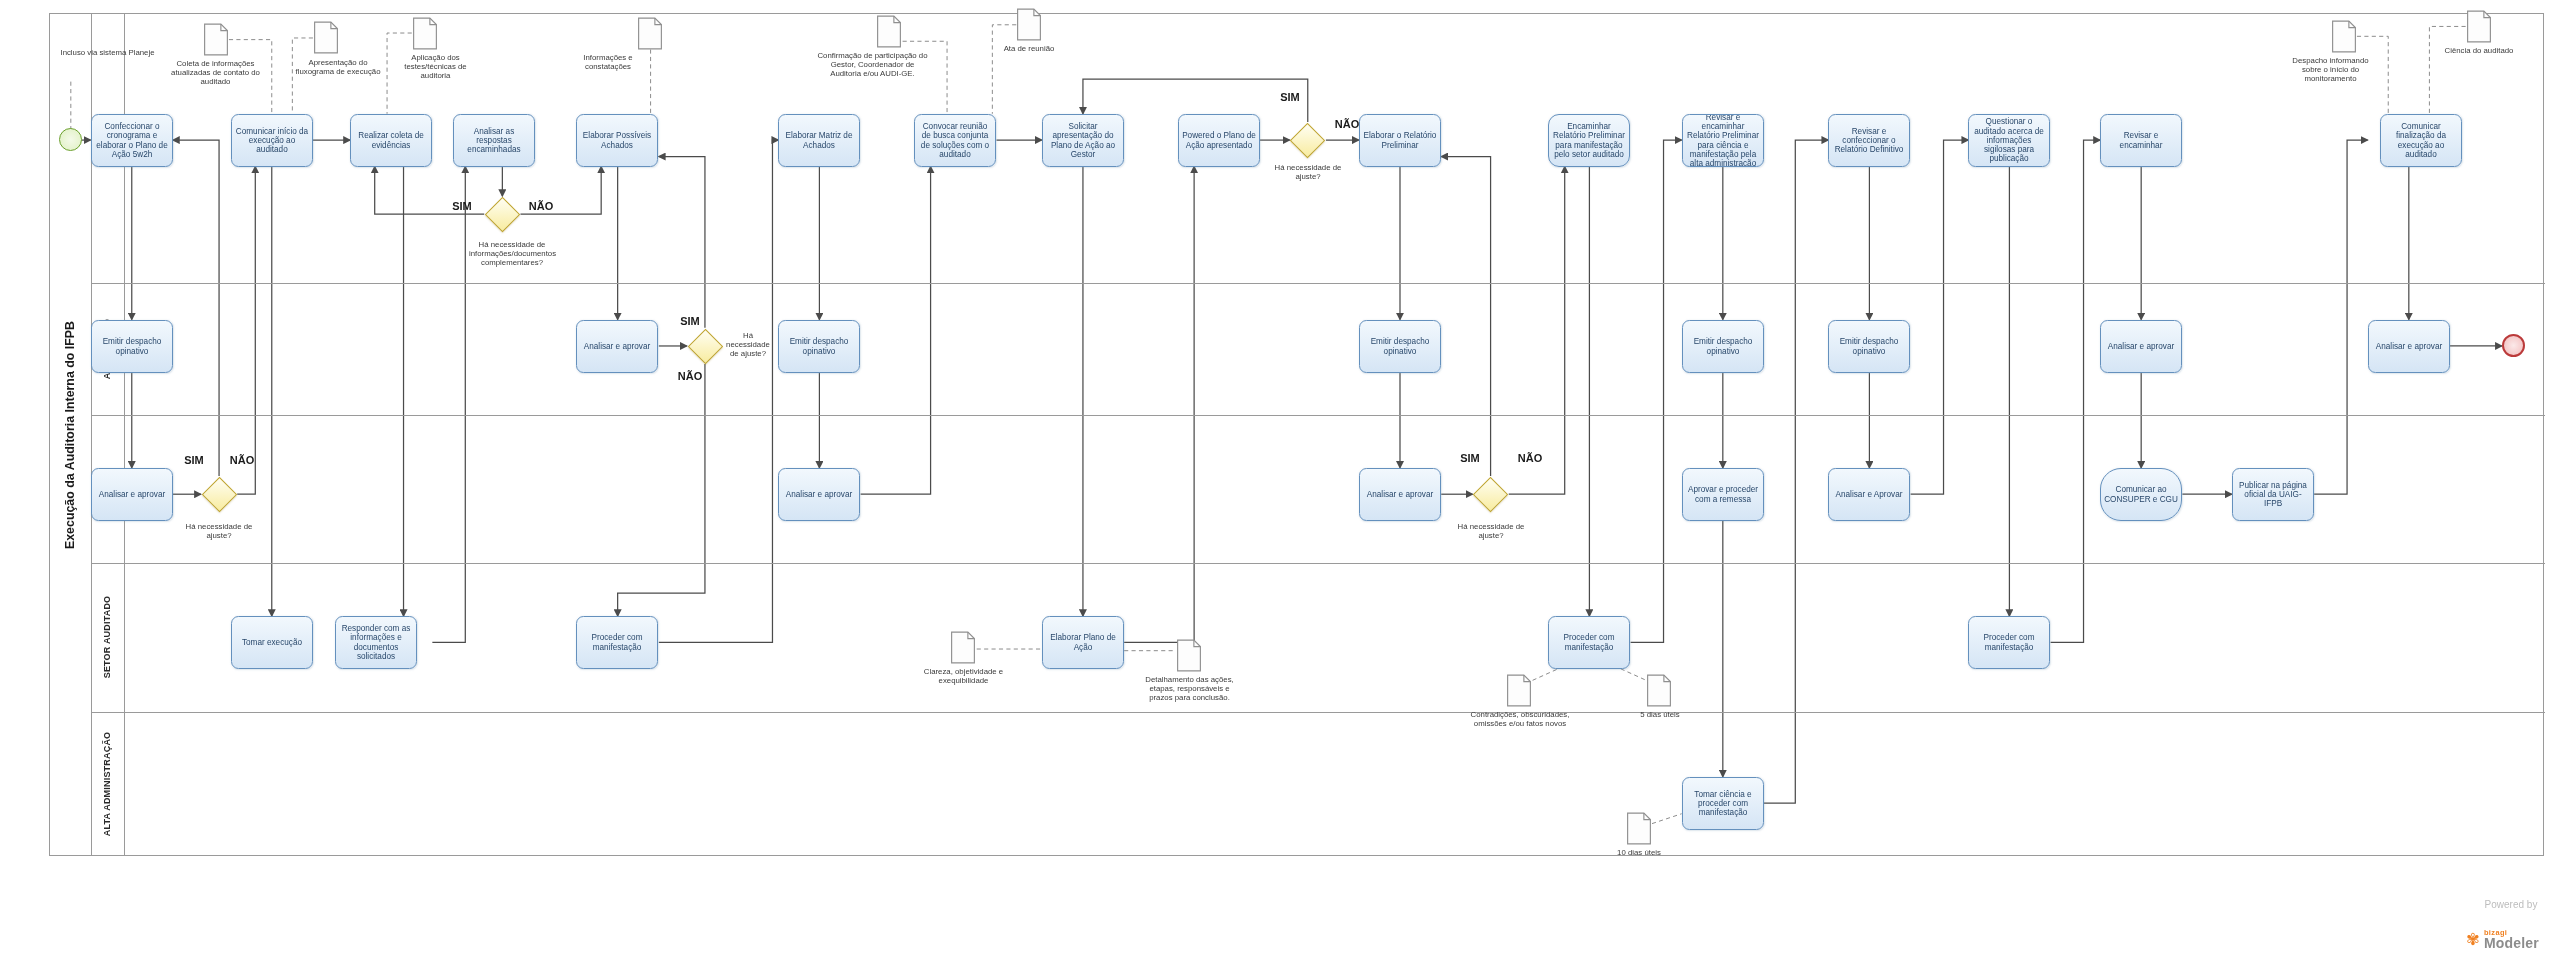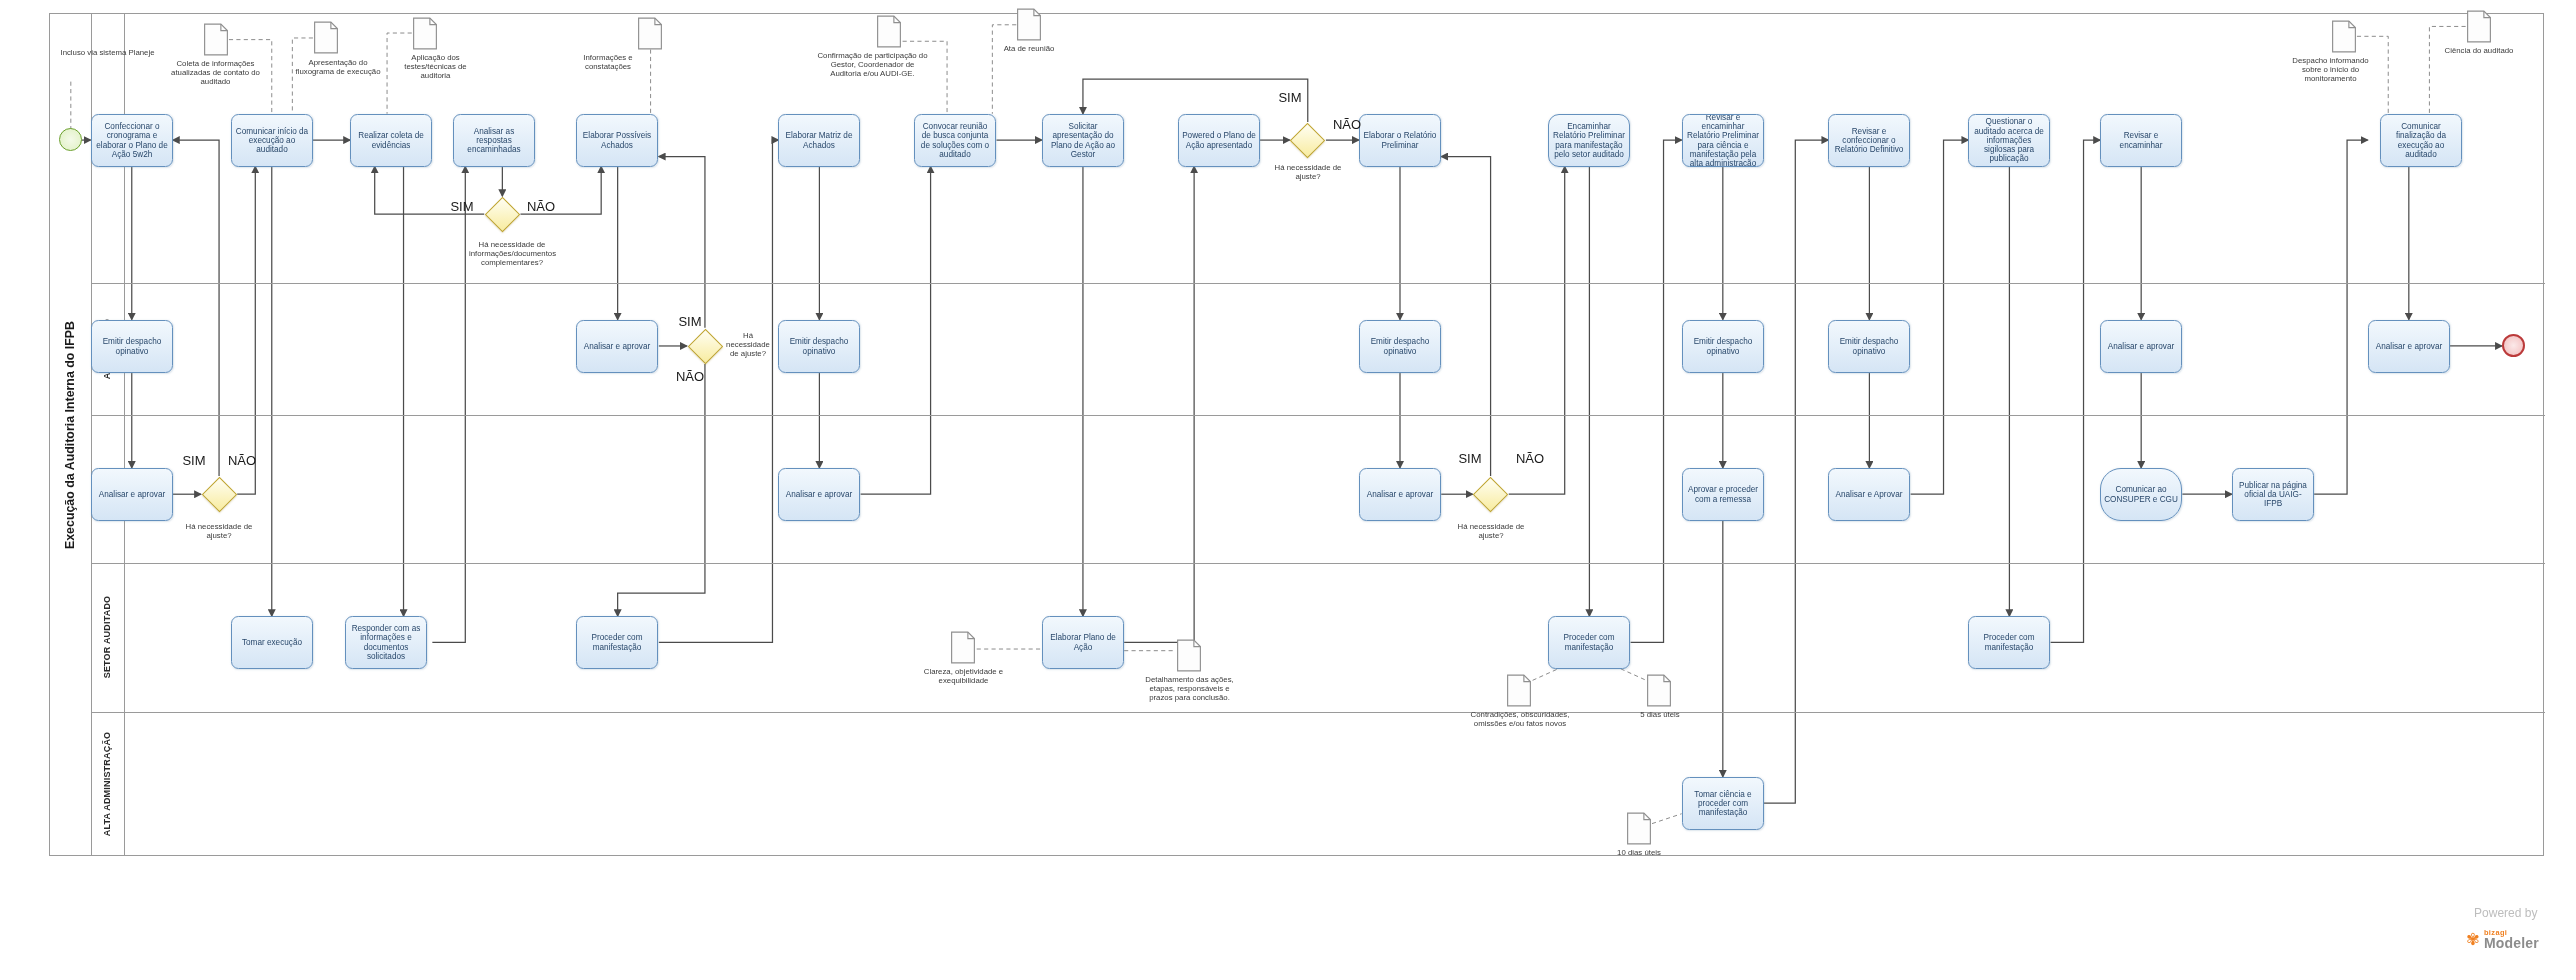--- a/index.html
+++ b/index.html
@@ -17,23 +17,23 @@
   .task{position:absolute;width:82px;height:53px;box-sizing:border-box;border:1.2px solid #6490bd;border-radius:7.4px;
         background:linear-gradient(180deg,#f2f8fd 0%,#d5e5f5 100%);display:flex;align-items:center;justify-content:center;
         text-align:center;font-size:8.2px;line-height:1.13;color:#29486b;padding:2.5px;box-shadow:0.8px 0.8px 1.6px rgba(120,150,180,.25);overflow:hidden;}
   .gateway{position:absolute;width:25px;height:25px;box-sizing:border-box;transform:rotate(45deg);
            border:1.2px solid #bfa42c;background:linear-gradient(135deg,#fffef2,#f8eca0);box-shadow:0.8px 0.8px 1.6px rgba(160,140,60,.3);}
   .event{position:absolute;width:23px;height:23px;border-radius:50%;box-sizing:border-box;}
   .event-start{border:1.6px solid #6ba02c;background:radial-gradient(circle,#f4fae8,#dff0c2);}
   .event-end{border:2.9px solid #bb3a3a;background:radial-gradient(circle,#fbe9e9,#f2bcbc);}
   .docicon{position:absolute;width:26px;height:33px;}
   .doclabel,.gwq,.annotation{position:absolute;font-size:7.8px;line-height:1.16;color:#3a3a3a;text-align:center;}
-  .flowlabel{position:absolute;font-size:13px;font-weight:normal;color:#1a1a1a;transform:translate(-50%,-50%);}
+  .flowlabel{position:absolute;font-size:11px;font-weight:bold;color:#1a1a1a;transform:translate(-50%,-50%);}
   .footer{position:absolute;right:37px;bottom:31px;text-align:right;}
-  .powered{font-size:12px;color:#bdbdbd;margin-bottom:9px;margin-right:1.6px;}
+  .powered{font-size:10px;color:#bdbdbd;margin-bottom:19px;margin-right:1.6px;}
   .brandrow{display:flex;align-items:center;justify-content:flex-end;gap:4.1px;}
   .bizagi-icon{color:#f08122;font-size:16.5px;line-height:1;}
   .brand-col{display:flex;flex-direction:column;align-items:flex-start;line-height:1;}
   .brand{font-size:7.4px;color:#f08122;font-weight:bold;letter-spacing:0.4px;}
   .product{font-size:14px;color:#8c8c8c;font-weight:bold;letter-spacing:0.2px;}
 </style>
 </head>
 <body>
 
 <div id="canvas">
@@ -145,21 +145,21 @@
       <div class="task" style="left: 2100px; top: 320px;">Analisar e aprovar</div>
       <div class="task" style="left: 2368px; top: 320px;">Analisar e aprovar</div>
       <div class="task" style="left: 91px; top: 468px;">Analisar e aprovar</div>
       <div class="task" style="left: 778px; top: 468px;">Analisar e aprovar</div>
       <div class="task" style="left: 1359px; top: 468px;">Analisar e aprovar</div>
       <div class="task" style="left: 1682px; top: 468px;">Aprovar e proceder com a remessa</div>
       <div class="task" style="left: 1828px; top: 468px;">Analisar e Aprovar</div>
       <div class="task" style="left: 2100px; top: 468px; border-radius: 21px;">Comunicar ao CONSUPER e CGU</div>
       <div class="task" style="left: 2232px; top: 468px;">Publicar na página oficial da UAIG-IFPB</div>
       <div class="task" style="left: 231px; top: 616px;">Tomar execução</div>
-      <div class="task" style="left: 345px; top: 616px;">Responder com as informações e documentos solicitados</div>
+      <div class="task" style="left: 335px; top: 616px;">Responder com as informações e documentos solicitados</div>
       <div class="task" style="left: 576px; top: 616px;">Proceder com manifestação</div>
       <div class="task" style="left: 1042px; top: 616px;">Elaborar Plano de Ação</div>
       <div class="task" style="left: 1548px; top: 616px;">Proceder com manifestação</div>
       <div class="task" style="left: 1968px; top: 616px;">Proceder com manifestação</div>
       <div class="task" style="left: 1682px; top: 777px;">Tomar ciência e proceder com manifestação</div>
       <div class="gateway" style="left: 490px; top: 202px;"></div>
       <div class="gwq" style="left: 469px; top: 240px; width: 86px;">Há necessidade de informações/documentos complementares?</div>
       <div class="gateway" style="left: 693px; top: 334px;"></div>
       <div class="gwq" style="left: 725px; top: 331px; width: 46px;">Há necessidade de ajuste?</div>
       <div class="gateway" style="left: 207px; top: 482px;"></div>

